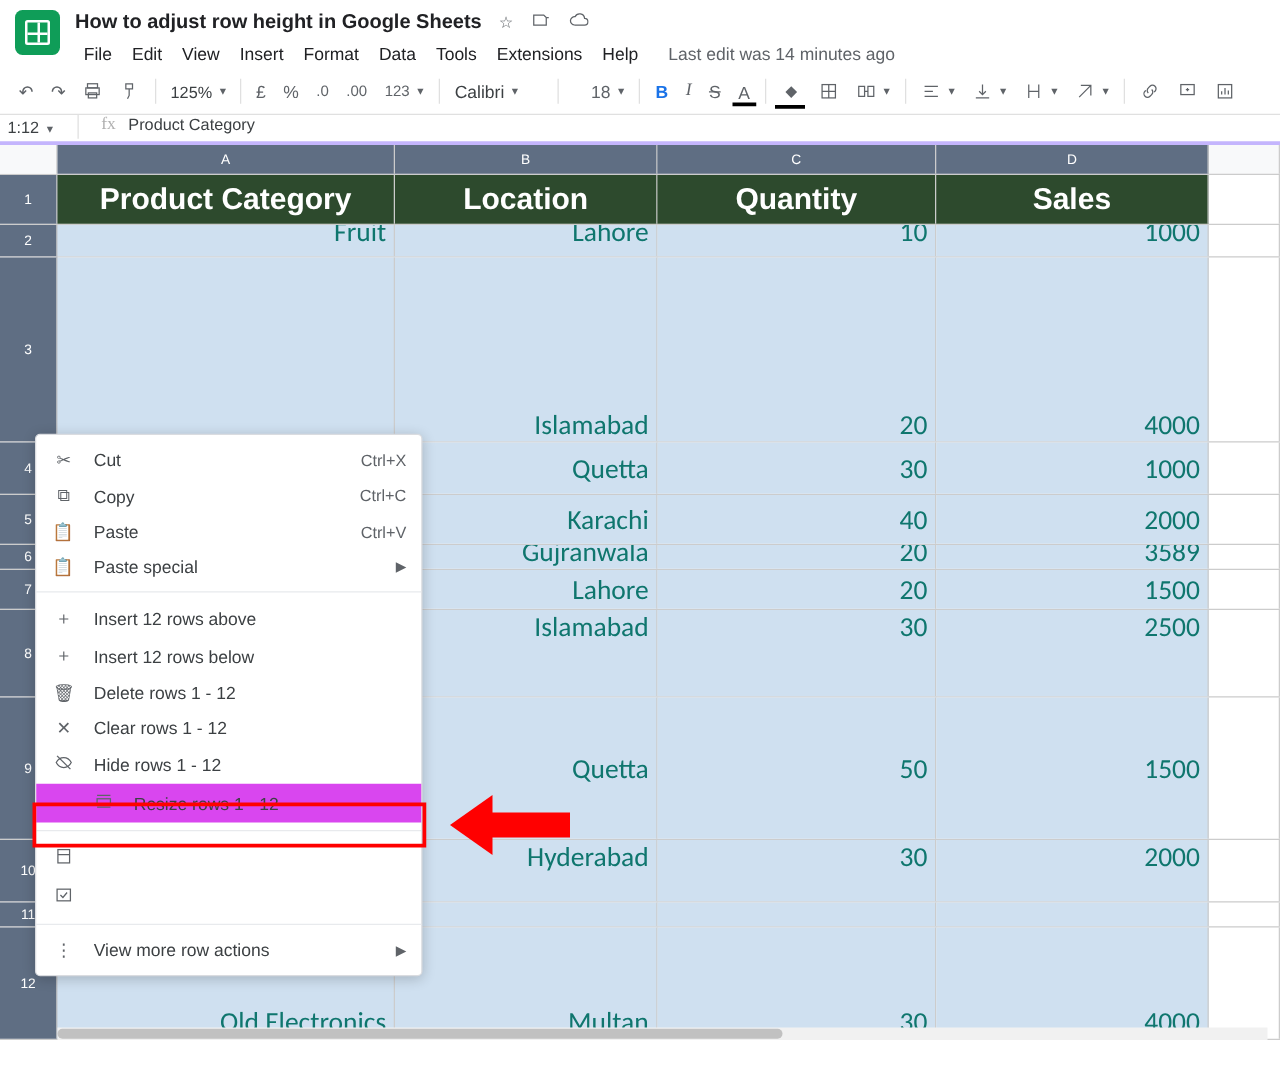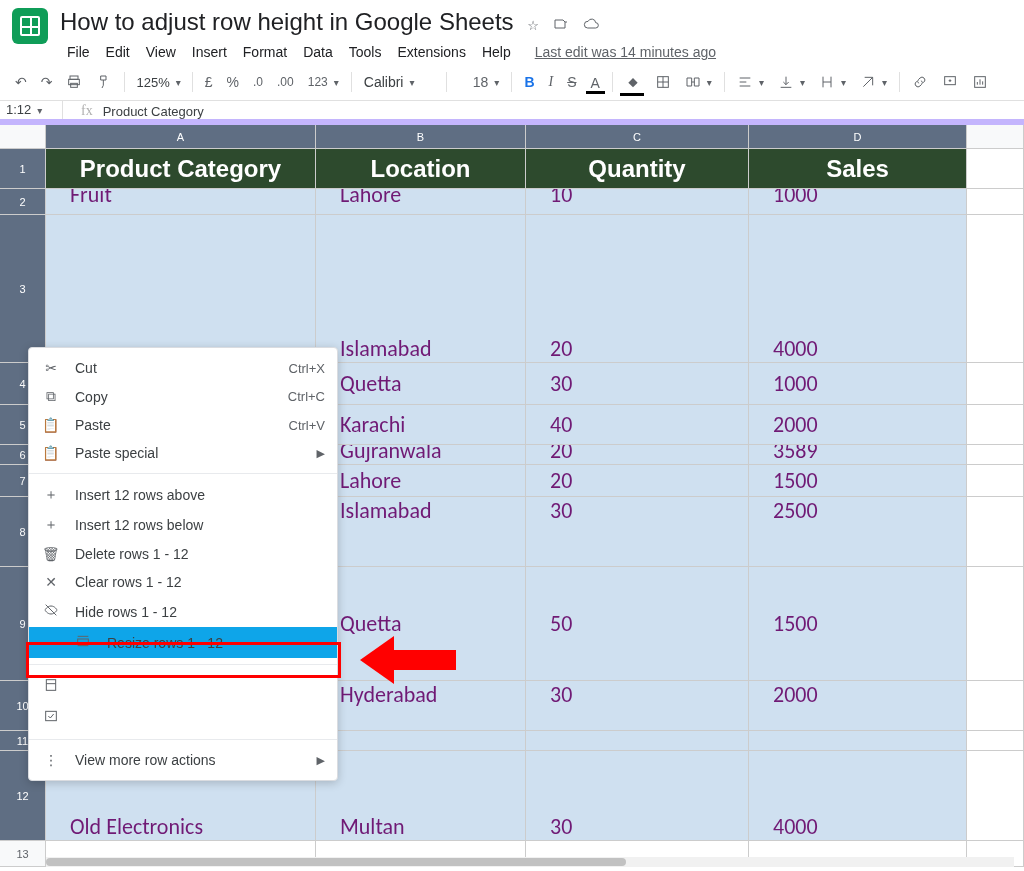--- a/index.html
+++ b/index.html
@@ -4,65 +4,65 @@
 <style>
   * { box-sizing: border-box; margin: 0; padding: 0; }
   body { font-family: Arial, sans-serif; font-size: 13px; color: #3c4043; width: 1024px; height: 871px; overflow: hidden; background: #fff; position: relative; }
   .titlebar { display: flex; align-items: flex-start; padding: 8px 12px 0 12px; }
   .app-icon { width: 36px; height: 36px; background: #0f9d58; border-radius: 6px; display: flex; align-items: center; justify-content: center; margin-right: 12px; }
   .app-icon-inner { width: 20px; height: 20px; border: 2px solid #fff; border-radius: 2px; position: relative; }
   .app-icon-inner::before, .app-icon-inner::after { content: ""; position: absolute; background: #fff; }
   .app-icon-inner::before { left: 8px; top: 0; width: 2px; height: 100%; }
   .app-icon-inner::after { top: 8px; left: 0; height: 2px; width: 100%; }
   .title-col { flex: 1; }
-  .doc-title { font-size: 24px; color: #202124; font-weight: 400; text-align: center; }
+  .doc-title { font-size: 16px; color: #202124; font-weight: 700; text-align: center; }
   .title-icons { display: inline-flex; align-items: center; gap: 14px; margin-left: 10px; color: #5f6368; }
   .menus { display: flex; gap: 2px; margin-top: 4px; font-size: 14px; color: #202124; align-items: center; }
   .menus span { padding: 4px 7px; cursor: pointer; }
-  .last-edit { text-decoration: underline; color: #5f6368; margin-left: 8px; }
+  .last-edit { color: #5f6368; margin-left: 8px; }
   .toolbar { display: flex; align-items: center; gap: 4px; padding: 6px 10px; border-bottom: 1px solid #e0e0e0; position: relative; }
   .tbtn { padding: 4px 5px; color: #5f6368; font-size: 14px; cursor: pointer; display: inline-flex; align-items: center; }
   .sep { width: 1px; height: 20px; background: #e0e0e0; margin: 0 3px; }
   .zoom { font-size: 13px; color: #3c4043; padding: 2px 4px; }
   .fontsel { font-size: 14px; color: #3c4043; }
   .dd::after { content: "▾"; font-size: 10px; margin-left: 6px; color: #5f6368; }
   .bold { font-weight: 700; }
   .strike { text-decoration: line-through; }
   .underline-bar { border-bottom: 3px solid #000; padding-bottom: 0; }
   .fill-cell { position: relative; }
   .fill-cell::after { content:""; position:absolute; bottom:-2px; left:0; right:2px; height:3px; background:#000; }
-  .namebox-row { display: flex; align-items: flex-end; border-bottom: 6px solid #c4b5fd; height: 24px; }
+  .namebox-row { display: flex; align-items: flex-start; border-bottom: 3px solid #c4b5fd; height: 24px; }
   .namebox { width: 63px; border-right: 1px solid #e0e0e0; padding: 2px 6px; font-size: 13px; color: #3c4043; }
   .fx { padding: 0 10px 0 18px; color: #b0b0b0; font-family: serif; font-size: 14px; }
   .formula-val { font-size: 13px; color: #3c4043; }
   .grid-area { position: relative; }
   .col-headers { display: flex; height: 24px; background: #f8f9fa; border-bottom: 1px solid #ccc; }
   .corner { width: 46px; background: #f8f9fa; border-right: 1px solid #ccc; }
   .colh { border-right: 1px solid #ccc; text-align: center; font-size: 11px; color: #5f6368; line-height: 24px; }
   .colh.sel { background: #5f6e83; color: #fff; }
   .cA { width: 270px; } .cB { width: 210px; } .cC { width: 223px; } .cD { width: 218px; } .cE { flex: 1; }
   .sheet-body { position: relative; }
   .row { display: flex; border-bottom: 1px solid #ccc; }
   .rowh { width: 46px; background: #5f6e83; color: #fff; border-right: 1px solid #ccc; text-align: center; font-size: 11px; display: flex; align-items: center; justify-content: center; }
   .rowh.unsel { background: #f8f9fa; color: #5f6368; }
   .cell { border-right: 1px solid #ccc; padding: 0 6px; display: flex; align-items: center; overflow: hidden; }
   .cell.sel { background: #cfe0f0; }
   .cell.hdr { background: #2d4a2d; color: #fff; font-weight: 700; font-size: 24px; justify-content: center; font-family: "Segoe UI", sans-serif; }
-  .cell.car { font-family: "Calibri","Segoe UI",sans-serif; font-size: 22px; color: #701a75; justify-content: flex-start; padding-left: 24px; }
+  .cell.car { font-family: "Calibri","Segoe UI",sans-serif; font-size: 22px; color: #0f766e; justify-content: flex-end; padding-left: 24px; }
   .cell.clipped { align-items: flex-start; }
   .cell.clipped span { transform: translateY(-8px); }
   .row1 { height: 40px; } .row2 { height: 26px; } .row3 { height: 148px; }
   .row4 { height: 42px; } .row5 { height: 40px; } .row6 { height: 20px; }
   .row7 { height: 32px; } .row8 { height: 70px; } .row9 { height: 114px; }
   .row10 { height: 50px; } .row11 { height: 20px; } .row12 { height: 90px; }
   .row13 { height: 26px; }
 
   .context-menu { position: absolute; left: 28px; top: 347px; width: 310px; background: #fff; border: 1px solid #dadce0; border-radius: 4px; box-shadow: 0 2px 10px rgba(0,0,0,0.2); padding: 6px 0; font-size: 14px; color: #3c4043; z-index: 50; }
   .cm-item { display: flex; align-items: center; padding: 6px 12px; gap: 14px; cursor: pointer; position: relative; }
-  .cm-item.highlight { background: #0ea5e9; padding-left: 44px; }
+  .cm-item.highlight { background: #d946ef; padding-left: 44px; }
   .cm-icon { width: 20px; text-align: center; color: #5f6368; font-size: 14px; }
   .cm-label { flex: 1; }
   .cm-shortcut { color: #5f6368; font-size: 13px; }
   .cm-arrow { color: #5f6368; font-size: 11px; }
   .cm-divider { height: 1px; background: #e8eaed; margin: 6px 0; }
   .redbox { position: absolute; left: 26px; top: 642px; width: 315px; height: 36px; border: 3px solid #ff0000; z-index: 60; pointer-events: none; }
   .arrow { position: absolute; left: 340px; top: 638px; z-index: 60; }
   .arrow-body { position: absolute; left: 52px; top: 12px; width: 64px; height: 20px; background: #ff0000; }
   .arrow-head { position: absolute; left: 20px; top: -2px; width: 0; height: 0; border-top: 24px solid transparent; border-bottom: 24px solid transparent; border-right: 34px solid #ff0000; }
   .hscroll { position:absolute; bottom:0; left:46px; right:10px; height:10px; background:#f1f1f1; }
@@ -325,28 +325,20 @@
       <div class="cell cE"></div>
     </div>
     <div class="row row12">
       <div class="rowh">12</div>
       <div class="cell sel car cA" style="align-items:flex-end">Old Electronics</div>
       <div class="cell sel car cB" style="align-items:flex-end">Multan</div>
       <div class="cell sel car cC" style="align-items:flex-end">30</div>
       <div class="cell sel car cD" style="align-items:flex-end">4000</div>
       <div class="cell cE"></div>
     </div>
-    <div class="row row13">
-      <div class="rowh unsel">13</div>
-      <div class="cell cA"></div>
-      <div class="cell cB"></div>
-      <div class="cell cC"></div>
-      <div class="cell cD"></div>
-      <div class="cell cE"></div>
-    </div>
     <div class="hscroll">
         <div class="thumb"></div>
       </div>
   </div>
 </div>
 
 <div class="context-menu">
   <div class="cm-item">
     <span class="cm-icon">✂</span>
     <span class="cm-label">Cut</span>

